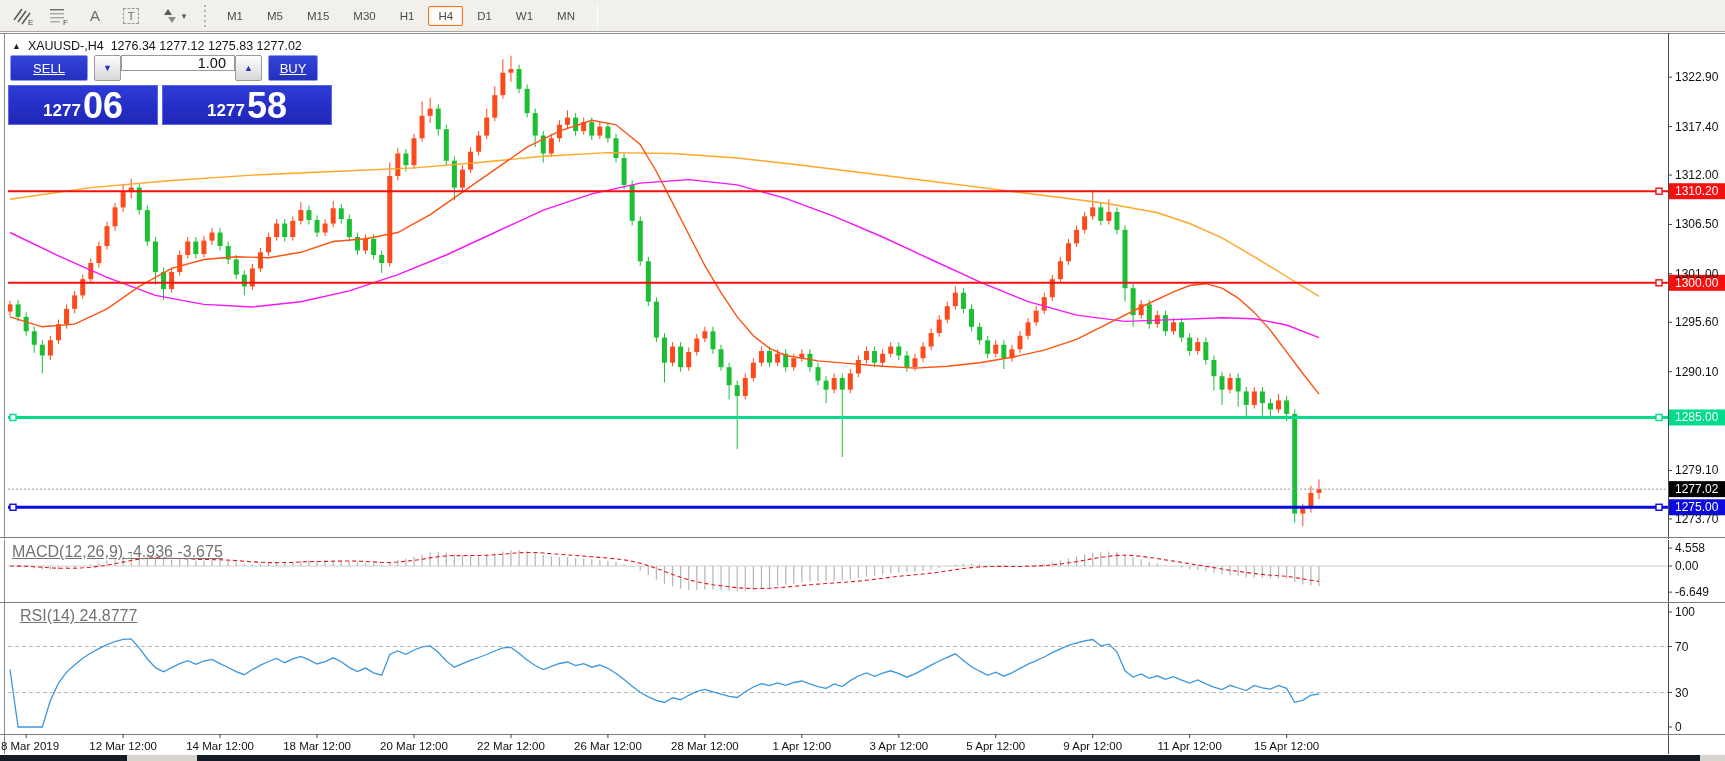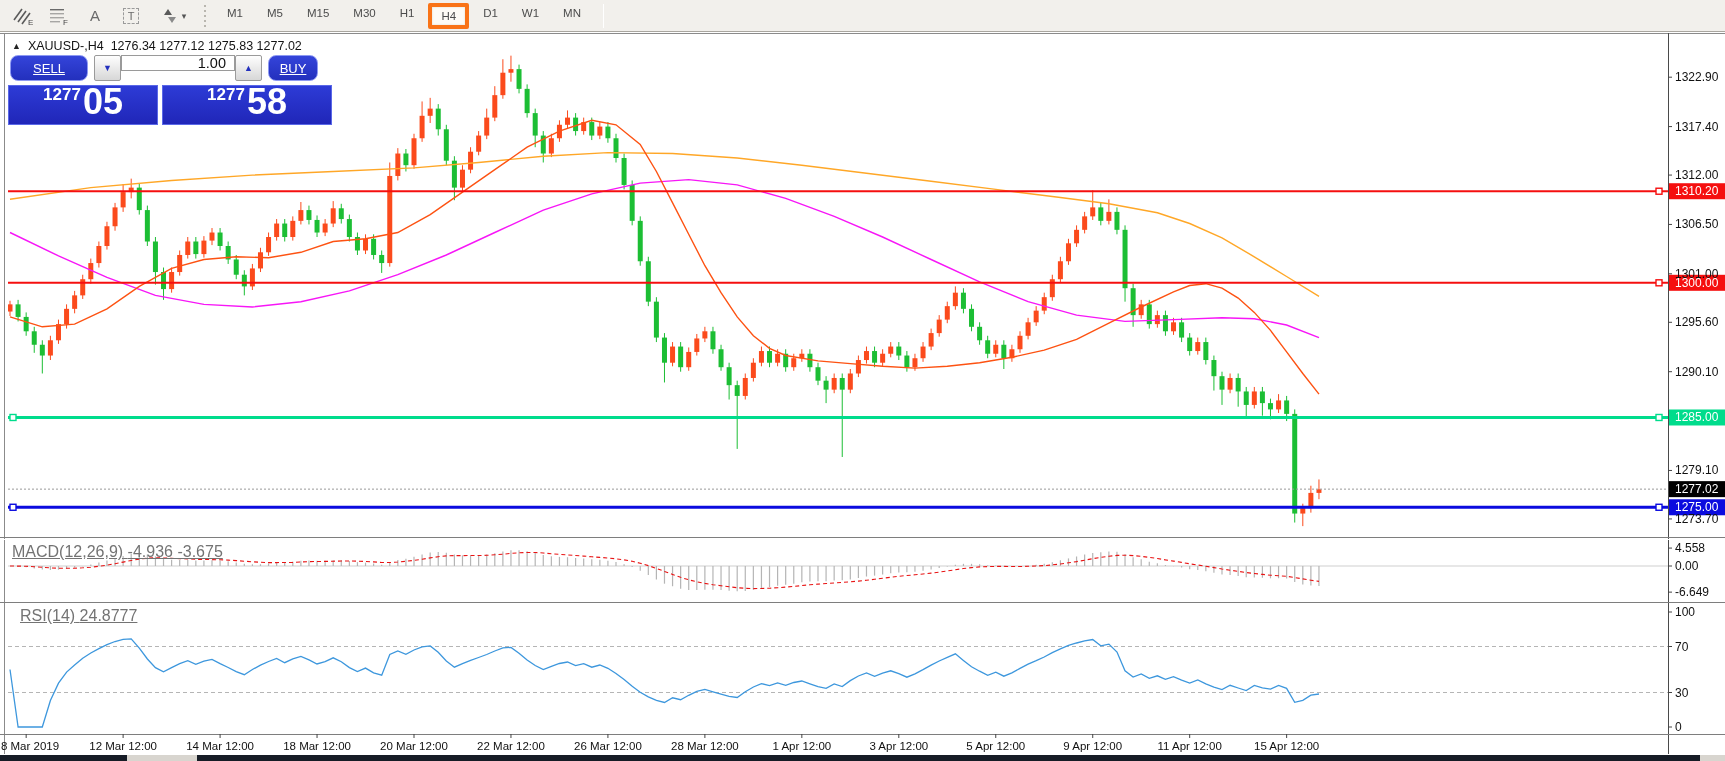--- a/index.html
+++ b/index.html
@@ -13,49 +13,49 @@
   .tb-icons { display:flex; align-items:center; gap:10px; padding-left:10px; }
   .tb-icon { width:26px; height:22px; display:flex; align-items:center; justify-content:center;
              color:#5a5a5a; font-size:14px; cursor:default; }
   .tb-icon svg { display:block; }
   .tb-sep { width:7px; height:22px; margin:0 6px 0 10px;
             background:repeating-linear-gradient(to bottom,#b9b6af 0 2px,transparent 2px 5px);
             background-size:2px 100%; background-repeat:repeat-y; background-position:2px 0; }
   .tb-frames { display:flex; align-items:flex-start; }
   .tb-btn { padding:3px 9px; font-size:11.5px; color:#4c4c4c; border:1px solid transparent;
             border-radius:2px; margin:0 2px; }
-  .tb-btn.active { background:#fdfbf5; border:4px solid #f97316; box-shadow:inset 0 0 2px #d9d5c9; }
+  .tb-btn.active { background:#fdfbf5; border:1px solid #f97316; box-shadow:inset 0 0 2px #d9d5c9; }
   .tb-sep2 { width:1px; height:24px; background:#c2bfb8; margin-left:10px; border-right:1px solid #fff; }
 
   
   .chart-header { position:absolute; left:12px; top:39px; font-size:12.5px; color:#141414;
                   display:flex; align-items:center; gap:7px; z-index:30; }
   .chart-header .tri { font-size:9px; color:#222; }
 
   
   .trade-panel { position:absolute; left:8px; top:55px; width:324px; z-index:31; }
   .tp-row1 { position:relative; height:27px; }
   .tp-btn { position:absolute; top:0; height:26px; background:linear-gradient(#3444da,#2330bd);
-            border:1px solid #8d99f2; border-radius:8px; color:#fff; font-size:13px;
+            border:1px solid #8d99f2; border-radius:2px; color:#fff; font-size:13px;
             display:flex; align-items:center; justify-content:center;
             text-decoration:underline; cursor:pointer; }
   .tp-sell-btn { left:2px; width:78px; }
   .tp-buy-btn  { left:260px; width:50px; }
   .tp-spin { position:absolute; top:0; width:27px; height:26px;
              background:linear-gradient(#fefefe,#d7d7d7); border:1px solid #9a9a9a;
              border-radius:2px; color:#2330bd; font-size:9px; display:flex; align-items:center;
              justify-content:center; cursor:pointer; }
   .tp-spin-down { left:86px; }
   .tp-spin-up   { left:227px; }
   .tp-vol { position:absolute; left:113px; top:0; width:114px; height:16px; border:1px solid #9a9a9a;
             background:#fff; font-size:14.5px; text-align:right; padding-right:8px;
             font-family:"Liberation Sans",sans-serif; color:#111; }
   .tp-row2 { position:relative; height:41px; margin-top:3px; }
   .tp-price { position:absolute; top:0; height:40px; background:linear-gradient(#2d3bd6,#2026b8);
-              border:1px solid #5a68e8; display:flex; justify-content:center;
+              border:1px solid #5a68e8; display:flex; align-items:flex-end; justify-content:center;
               color:#fff; padding-bottom:2px; cursor:pointer; }
   .tp-price .small { font-size:17px; font-weight:bold; line-height:1; margin-bottom:3px; }
   .tp-price .big   { font-size:36px; font-weight:bold; line-height:0.9; margin-left:2px; }
   .tp-price-sell { left:0; width:150px; }
   .tp-price-buy  { left:154px; width:170px; }
 
   
   .pane-label { position:absolute; font-size:16px; color:#737373; z-index:20;text-decoration:underline; }
 
   
@@ -735,21 +735,21 @@
     <div class="tp-row1">
       <div class="tp-btn tp-sell-btn">SELL</div>
       <div class="tp-spin tp-spin-down">▼</div>
       <input class="tp-vol" value="1.00" style="">
       <div class="tp-spin tp-spin-up">▲</div>
       <div class="tp-btn tp-buy-btn">BUY</div>
     </div>
     <div class="tp-row2">
       <div class="tp-price tp-price-sell">
         <span class="small">1277</span>
-        <span class="big">05</span>
+        <span class="big">06</span>
       </div>
       <div class="tp-price tp-price-buy">
         <span class="small">1277</span>
         <span class="big">58</span>
       </div>
     </div>
   </div>
 
 
   <div class="pane-label" style="left:12px;top:543px;">

